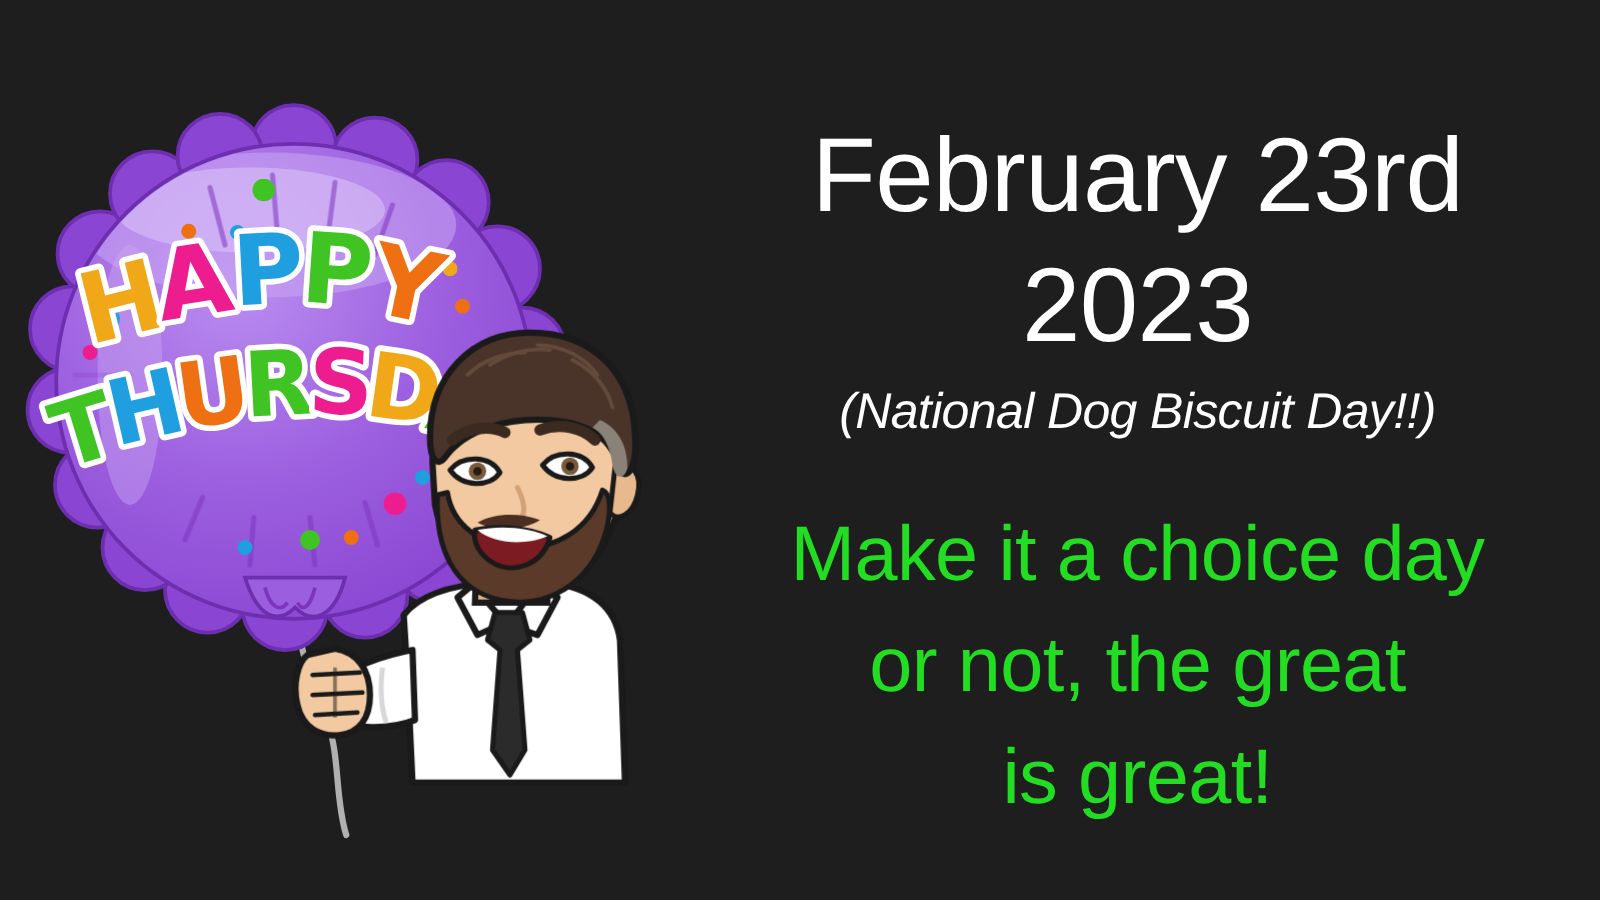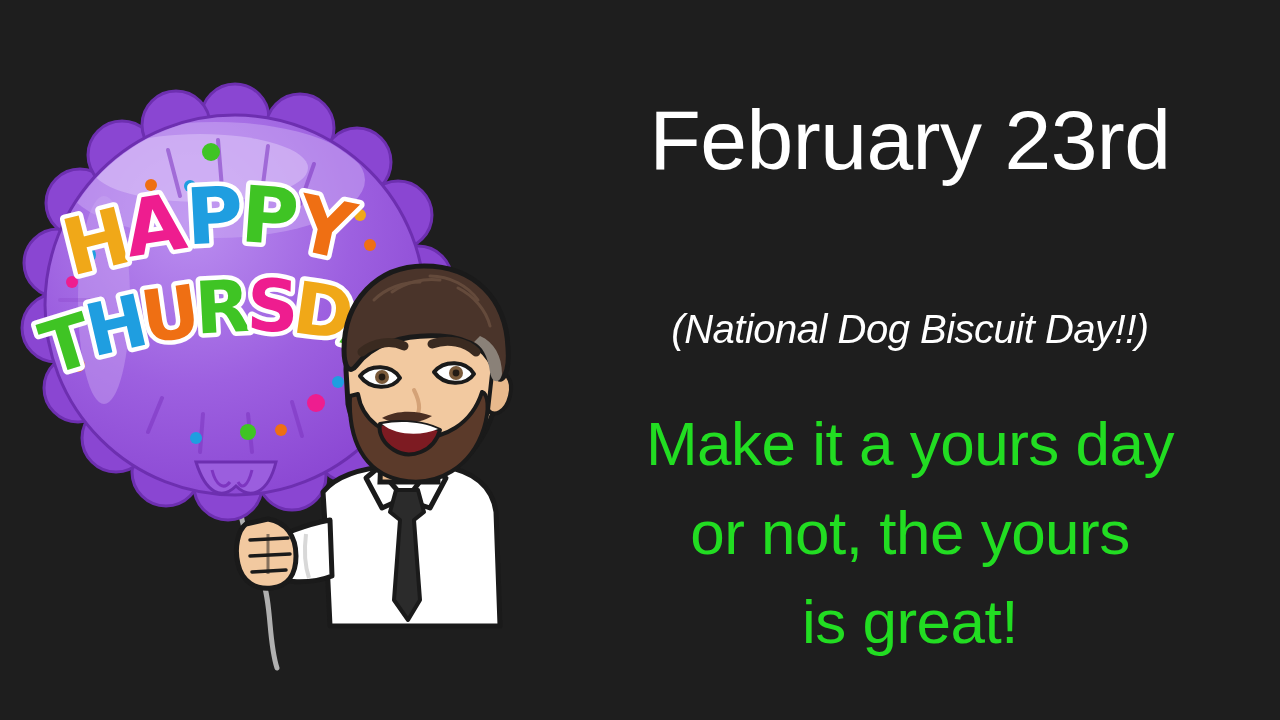--- a/index.html
+++ b/index.html
@@ -238,20 +238,21 @@
         <path d="M382 418 C 396 410, 416 410, 432 416 C 420 424, 396 426, 382 418 Z" fill="#4a2e22"></path>
 
         <path d="M380 424 C 398 420, 424 422, 440 430 C 434 452, 410 460, 394 450 C 384 444, 378 434, 380 424 Z" fill="#7d1b22" stroke="#1a1a1a" stroke-width="4" stroke-linejoin="round"></path>
         <path d="M382 424 C 400 420, 424 422, 438 429 C 422 436, 396 436, 382 424 Z" fill="#ffffff"></path>
       </g>
     </svg>
   </div>
 
   <div id="text-column">
     <div class="date-line" id="date-main">February 23rd</div>
+    <div class="date-line" id="date-year">2023</div>
     <div class="date-line" id="date-note">(National Dog Biscuit Day!!)</div>
 
-    <div class="msg-line" id="msg-1">Make it a yours day</div>
-    <div class="msg-line" id="msg-2">or not, the yours</div>
+    <div class="msg-line" id="msg-1">Make it a choice day</div>
+    <div class="msg-line" id="msg-2">or not, the great</div>
     <div class="msg-line" id="msg-3">is great!</div>
   </div>
 
 </div>
 
 </body></html>

